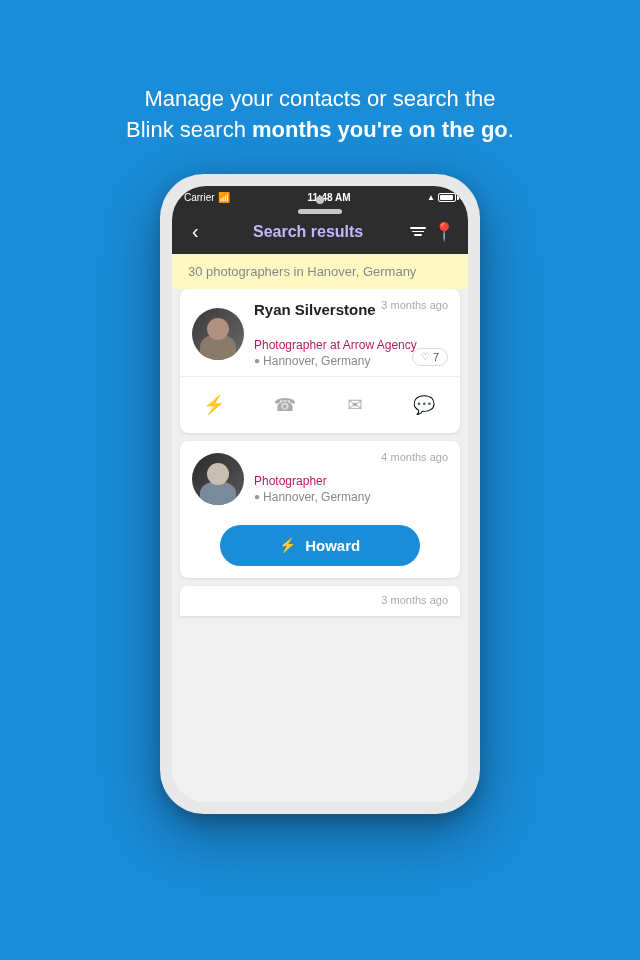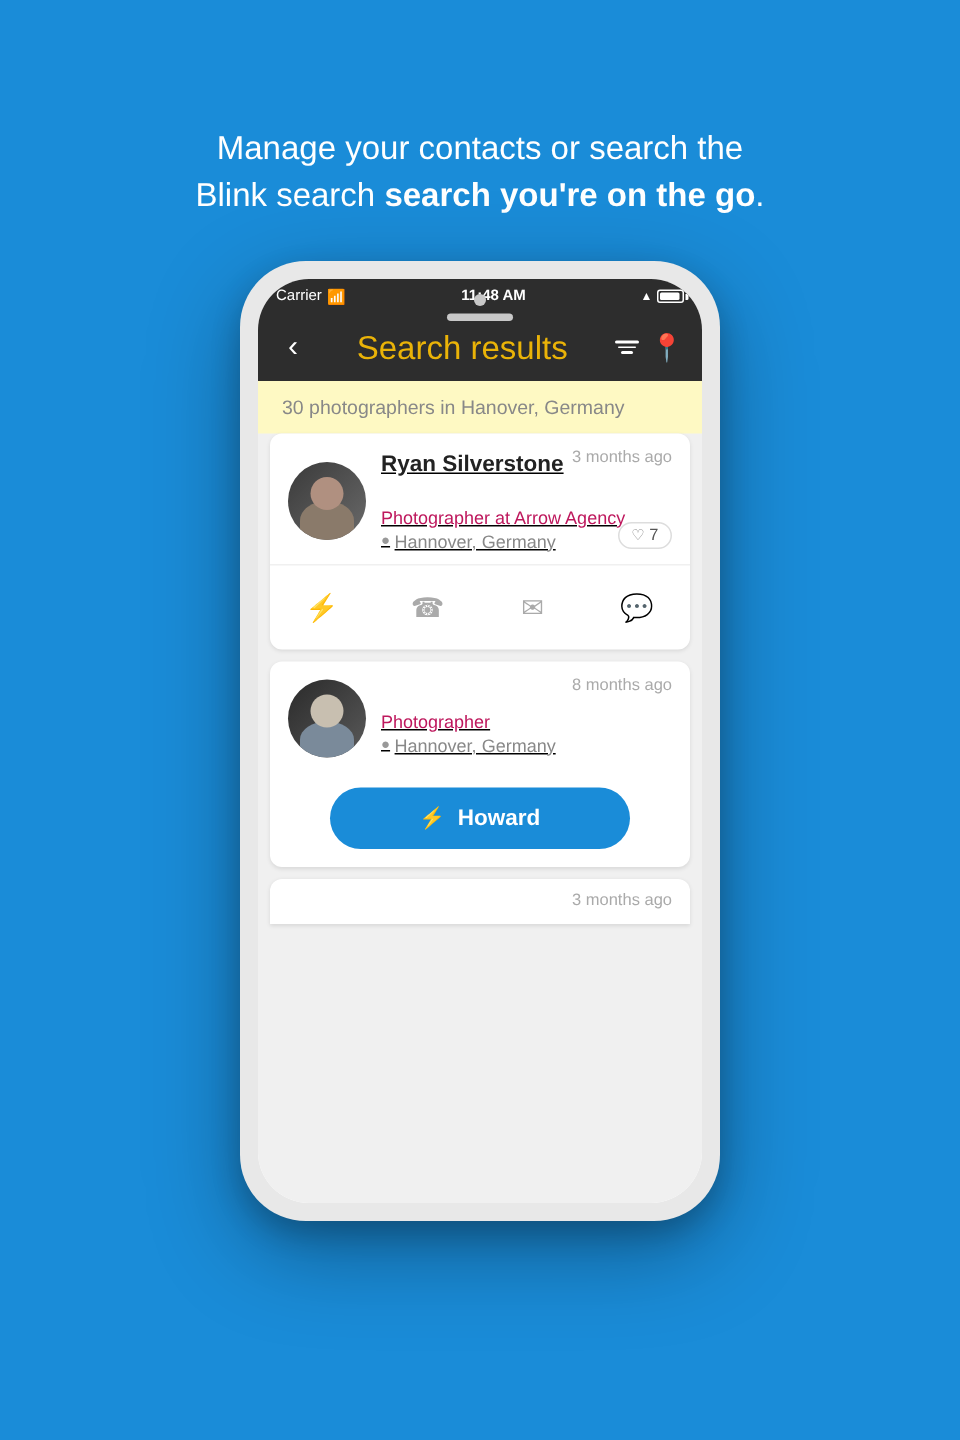--- a/index.html
+++ b/index.html
@@ -138,23 +138,23 @@
       padding: 0 12px;
       flex-shrink: 0;
     }
     .nav-back {
       color: white;
       font-size: 20px;
       cursor: pointer;
       padding: 4px 8px;
     }
     .nav-title {
-      color: #eab308;
-      font-size: 22px;
-      font-weight: 400;
+      color: #c4b5fd;
+      font-size: 16px;
+      font-weight: 700;
     }
     .nav-actions {
       display: flex;
       gap: 8px;
       align-items: center;
     }
     .nav-icon {
       color: white;
       font-size: 18px;
       cursor: pointer;
@@ -249,21 +249,21 @@
       content: '';
       position: absolute;
       top: 10px;
       left: 50%;
       transform: translateX(-50%);
       width: 22px;
       height: 22px;
       background: #c8bfb0;
       border-radius: 50%;
     }
-    .contact-text { flex: 1; text-decoration: underline; }
+    .contact-text { flex: 1; }
     .contact-name {
       font-size: 15px;
       font-weight: 700;
       color: #222;
     }
     .contact-title {
       font-size: 12px;
       color: #be185d;
       margin-top: 20px;
     }
@@ -371,21 +371,21 @@
     .filter-line:first-child { width: 16px; }
     .filter-line:nth-child(2) { width: 12px; margin-left: 2px; }
     .filter-line:last-child { width: 8px; margin-left: 4px; }
   </style>
 </head>
 <body>
 
 <div class="header-text">
   <span class="normal">Manage your contacts or search the</span>
   <br>
-  <span class="normal">Blink search </span><span class="bold">search you're on the go</span><span class="normal">.</span>
+  <span class="normal">Blink search </span><span class="bold">months you're on the go</span><span class="normal">.</span>
 </div>
 
 <div class="phone-shell">
 
   <div class="phone-top-decor">
     <div class="phone-camera"></div>
     <div class="phone-speaker"></div>
   </div>
 
   <div class="phone-inner">
@@ -450,21 +450,21 @@
             <span class="action-icon">✉</span>
           </div>
           <div class="action-btn">
             <span class="action-icon">💬</span>
           </div>
         </div>
       </div>
 
       <div class="contact-card">
         <div class="contact-card-top">
-          <span class="time-ago">8 months ago</span>
+          <span class="time-ago">4 months ago</span>
           <div class="contact-info-row">
             <div class="avatar avatar-patrick"></div>
             <div class="contact-text">
               <div class="contact-title">Photographer</div>
               <div class="contact-location">
                 <span class="location-pin">●</span>
                 <span>Hannover, Germany</span>
               </div>
             </div>
           </div>

